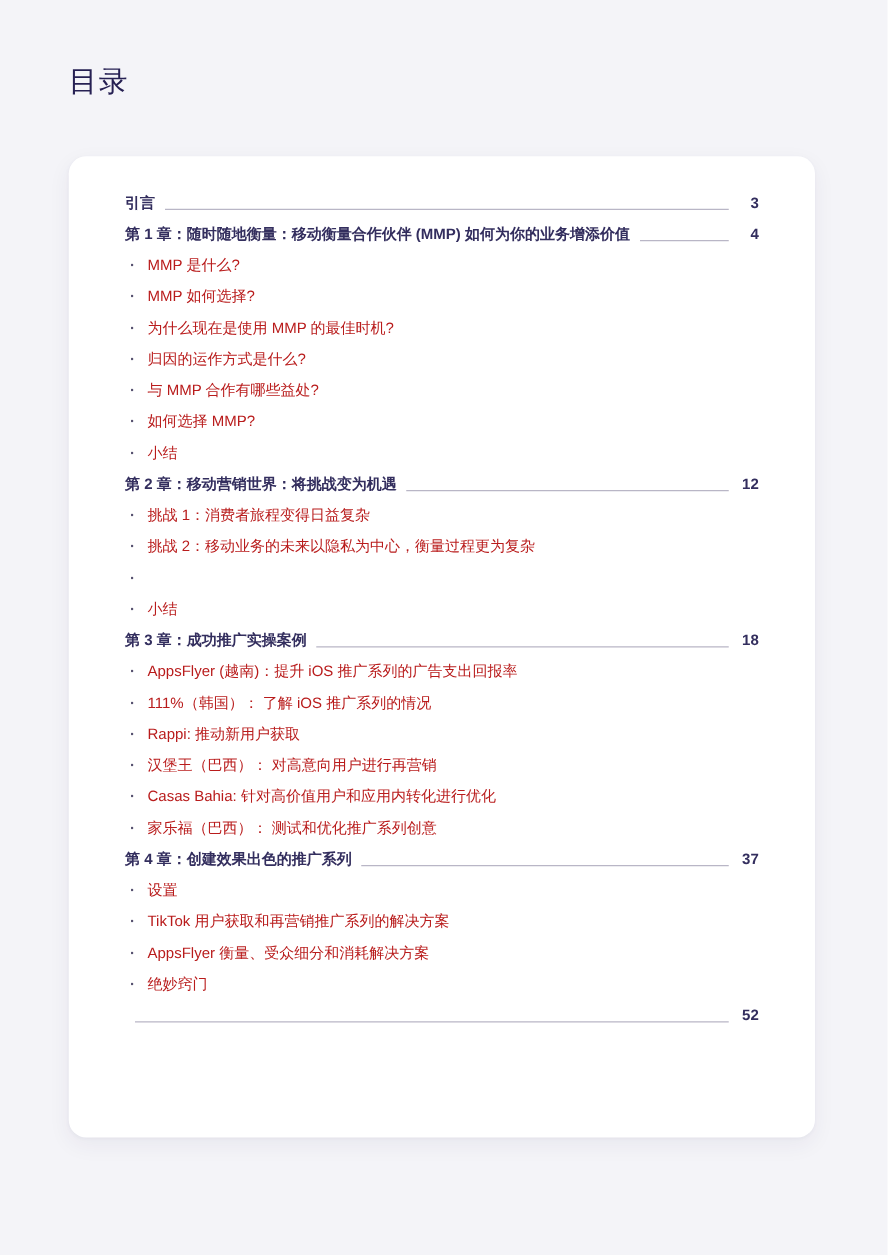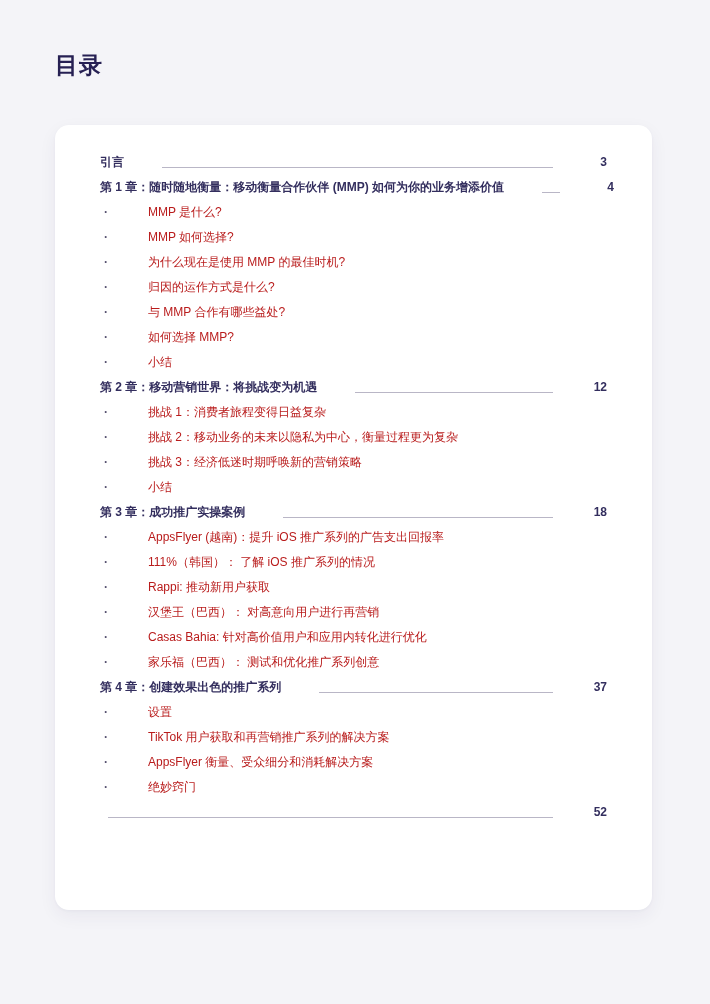--- a/index.html
+++ b/index.html
@@ -10,21 +10,21 @@
     background: #f4f4f8;
     font-family: "Liberation Sans", "DejaVu Sans", sans-serif;
     overflow: hidden;
   }
   .doc-title {
     position: absolute;
     left: 55px;
     top: 50px;
     margin: 0;
     font-size: 23px;
-    font-weight: 700;
+    font-weight: 400;
     letter-spacing: 1px;
     color: #262053;
   }
   .toc-card {
     position: absolute;
     left: 55px;
     top: 125px;
     width: 597px;
     height: 785px;
     background: #ffffff;
@@ -35,21 +35,20 @@
   .toc-list {
     padding: 25px 45px 0 45px;
   }
   .row {
     height: 25px;
     display: flex;
     align-items: center;
     font-size: 12px;
     line-height: 25px;
     white-space: nowrap;
-    gap: 30px;
   }
   .row.chapter .label {
     font-weight: 700;
     color: #332e5e;
   }
   .leader {
     flex: 1 1 auto;
     min-width: 18px;
     border-bottom: 1px solid #b9b6c6;
     align-self: flex-end;
@@ -134,21 +133,20 @@
       <div class="row item">
         <span class="bullet">·</span>
         <span class="label">挑战 1：消费者旅程变得日益复杂</span>
       </div>
       <div class="row item">
         <span class="bullet">·</span>
         <span class="label">挑战 2：移动业务的未来以隐私为中心，衡量过程更为复杂</span>
       </div>
       <div class="row item">
         <span class="bullet">·</span>
-        <span class="label">挑战 3：经济低迷时期呼唤新的营销策略</span>
       </div>
       <div class="row item">
         <span class="bullet">·</span>
         <span class="label">小结</span>
       </div>
       <div class="row chapter">
         <span class="label">第 3 章：成功推广实操案例</span>
         <span class="leader"></span>
         <span class="pagenum">18</span>
       </div>

